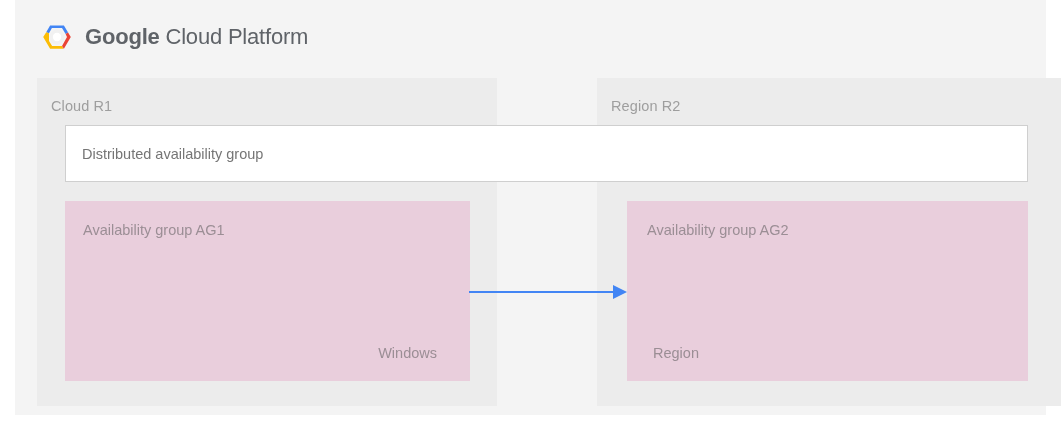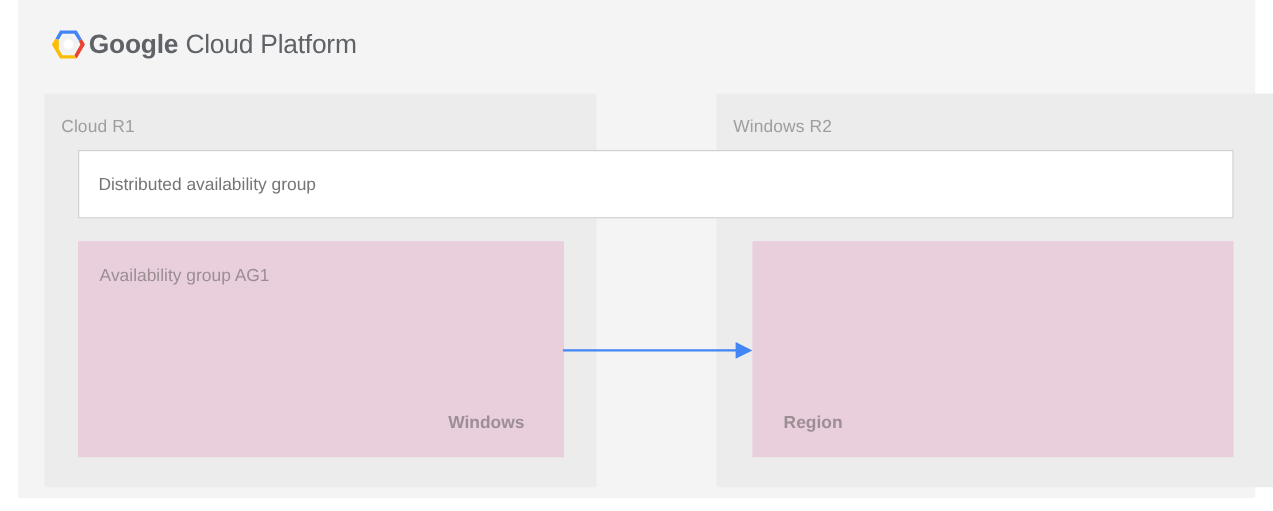--- a/index.html
+++ b/index.html
@@ -32,20 +32,21 @@
   }
 
   
   .brand {
     position: absolute;
     left: 25px;
     top: 19px;
     height: 36px;
     display: flex;
     align-items: center;
+    gap: 11px;
   }
   .brand-logo {
     width: 34px;
     height: 34px;
     flex: 0 0 34px;
     display: block;
   }
   .brand-text {
     font-size: 22px;
     letter-spacing: -0.2px;
@@ -116,21 +117,20 @@
   }
   #ag-box-1 .ag-title { left: 18px; }
   #ag-box-2 .ag-title { left: 20px; }
 
   .ag-os {
     position: absolute;
     bottom: 20px;
     font-size: 14.5px;
     color: #9b8e95;
     white-space: nowrap;
-    font-weight: bold;
   }
   #ag-box-1 .ag-os { right: 33px; }
   #ag-box-2 .ag-os { left: 26px; }
 
   
   .arrow {
     position: absolute;
     left: 454px;
     top: 281px;
     width: 160px;
@@ -159,33 +159,34 @@
         </svg>
       </span>
       <span class="brand-text"><span class="b-strong">Google</span><span class="b-light"> Cloud Platform</span></span>
     </div>
 
     <div class="region" id="region-r1">
       <div class="region-label">Cloud R1</div>
     </div>
 
     <div class="region" id="region-r2">
-      <div class="region-label">Windows R2</div>
+      <div class="region-label">Region R2</div>
     </div>
 
     <div class="dag-band">
       <div class="dag-band-label">Distributed availability group</div>
     </div>
 
     <div class="ag-box" id="ag-box-1">
       <div class="ag-title">Availability group AG1</div>
       <div class="ag-os">Windows</div>
     </div>
 
     <div class="ag-box" id="ag-box-2">
+      <div class="ag-title">Availability group AG2</div>
       <div class="ag-os">Region</div>
     </div>
 
     <div class="arrow">
       <svg width="160" height="22" viewBox="0 0 160 22" xmlns="http://www.w3.org/2000/svg">
         <line x1="0" y1="11" x2="146" y2="11" stroke="#4285f4" stroke-width="2"></line>
         <path d="M144 4 L158 11 L144 18 Z" fill="#4285f4"></path>
       </svg>
     </div>
 

